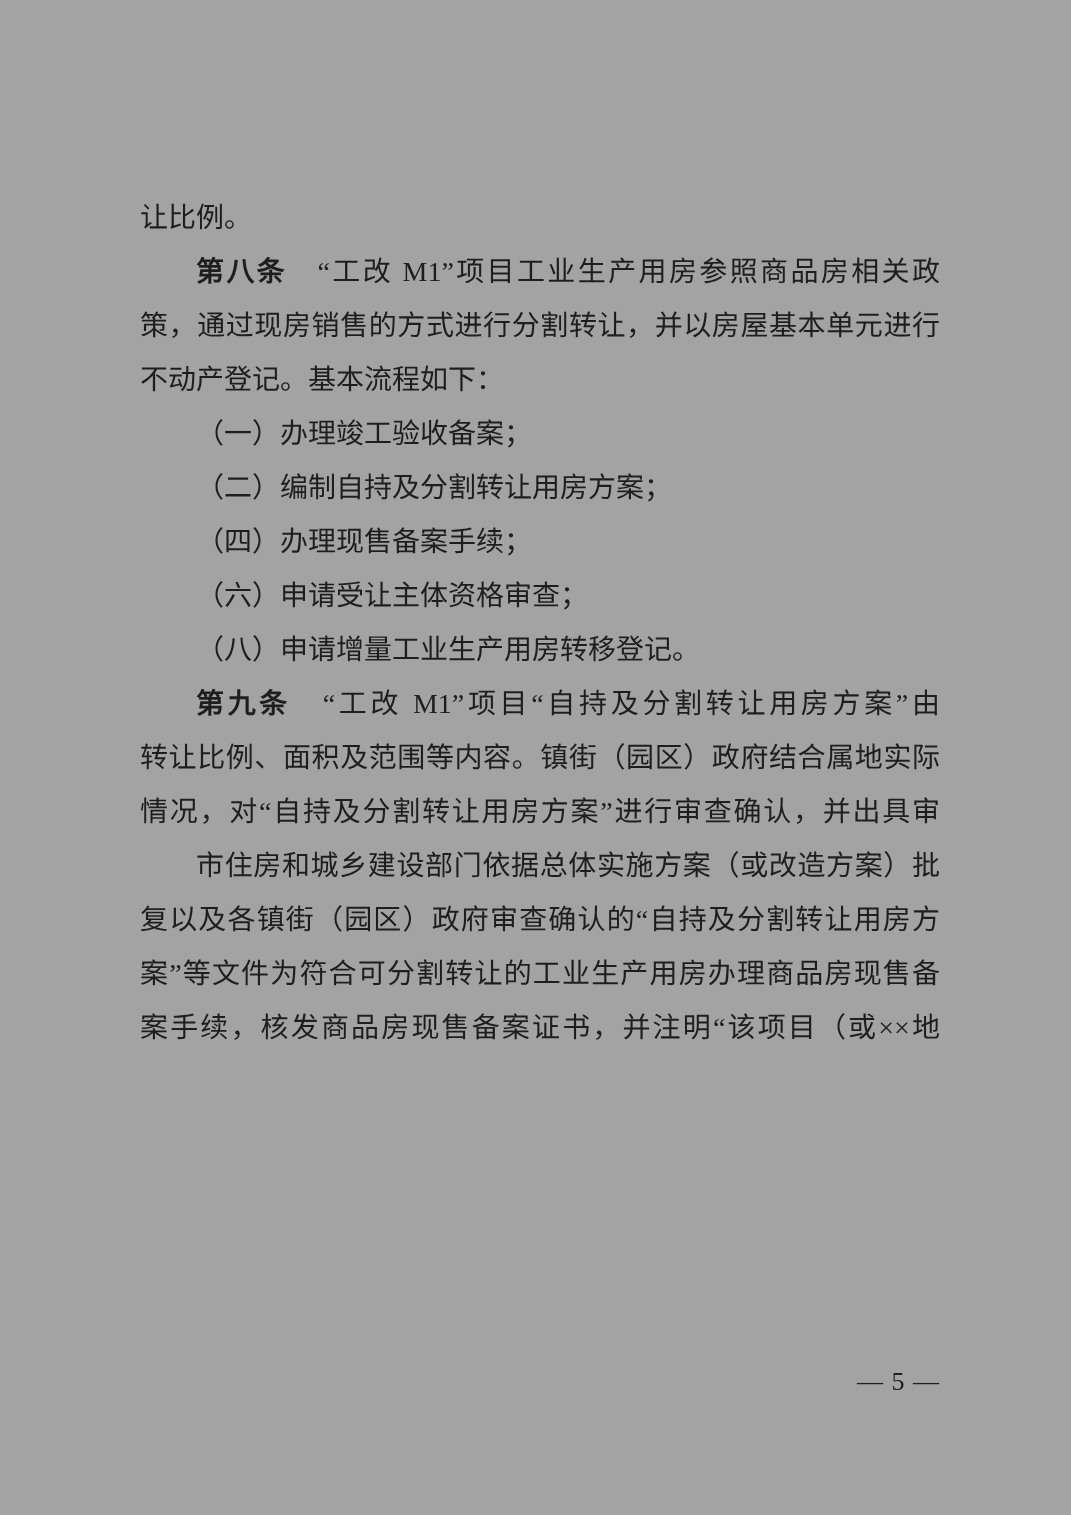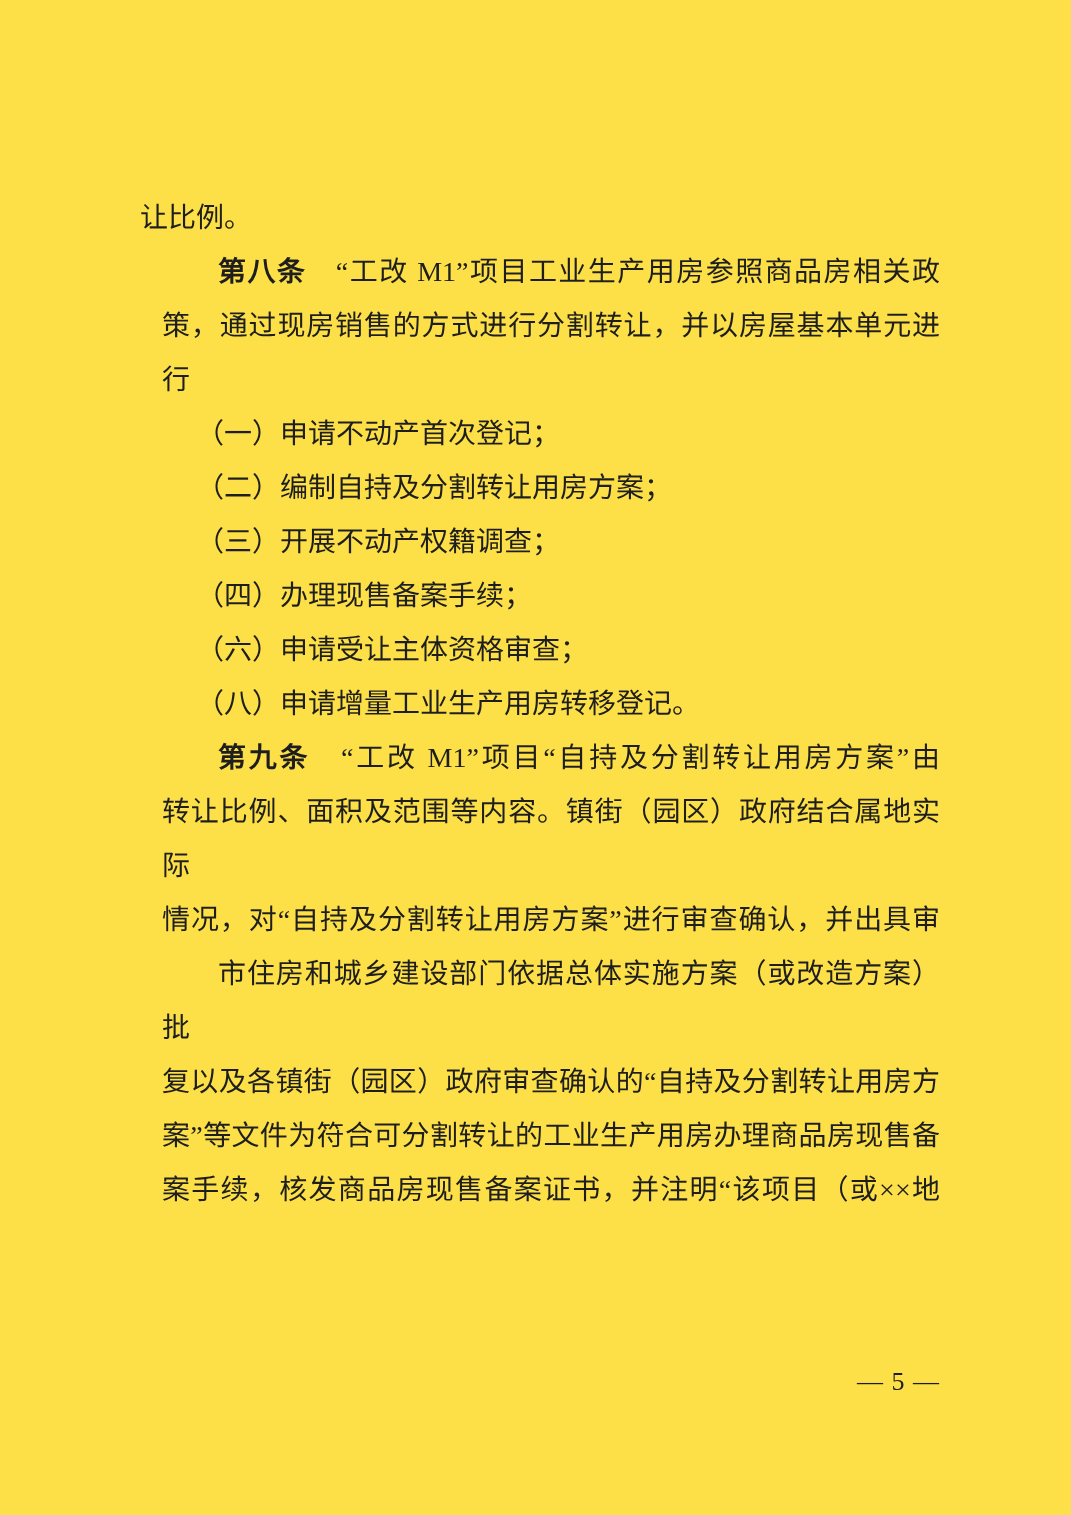--- a/index.html
+++ b/index.html
@@ -4,40 +4,39 @@
 <style>
   html, body {
     margin: 0;
     padding: 0;
     background: #ffffff;
   }
   .page {
     position: relative;
     width: 1071px;
     height: 1515px;
-    background: #fde047;
+    background: #a3a3a3;
     overflow: hidden;
     font-family: "Liberation Serif", "DejaVu Serif", serif;
     color: #1e1e1e;
   }
   .text-block {
     position: absolute;
     left: 140px;
     top: 191px;
     width: 800px;
     font-size: 28px;
     line-height: 54px;
   }
   .line {
     min-height: 54px;
   }
   .line.justify {
     text-align: justify;
     text-align-last: justify;
-    margin-left: 22px;
   }
   .line.indent {
     text-indent: 56px;
   }
   .bold {
     font-weight: 700;
   }
   .page-number {
     position: absolute;
     right: 131px;
@@ -50,23 +49,23 @@
   }
 </style>
 </head>
 <body>
 
 <div class="page">
   <div class="text-block">
       <div class="line"><span>让比例。</span></div>
       <div class="line justify indent"><span class="bold">第八条</span><span>　“工改 M1”项目工业生产用房参照商品房相关政</span></div>
       <div class="line justify"><span>策，通过现房销售的方式进行分割转让，并以房屋基本单元进行</span></div>
-      <div class="line indent"><span>（一）申请不动产首次登记；</span></div>
+      <div class="line"><span>不动产登记。基本流程如下：</span></div>
+      <div class="line indent"><span>（一）办理竣工验收备案；</span></div>
       <div class="line indent"><span>（二）编制自持及分割转让用房方案；</span></div>
-      <div class="line indent"><span>（三）开展不动产权籍调查；</span></div>
       <div class="line indent"><span>（四）办理现售备案手续；</span></div>
       <div class="line indent"><span>（六）申请受让主体资格审查；</span></div>
       <div class="line indent"><span>（八）申请增量工业生产用房转移登记。</span></div>
       <div class="line justify indent"><span class="bold">第九条</span><span>　“工改 M1”项目“自持及分割转让用房方案”由</span></div>
       <div class="line justify"><span>转让比例、面积及范围等内容。镇街（园区）政府结合属地实际</span></div>
       <div class="line justify"><span>情况，对“自持及分割转让用房方案”进行审查确认，并出具审</span></div>
       <div class="line justify indent"><span>市住房和城乡建设部门依据总体实施方案（或改造方案）批</span></div>
       <div class="line justify"><span>复以及各镇街（园区）政府审查确认的“自持及分割转让用房方</span></div>
       <div class="line justify"><span>案”等文件为符合可分割转让的工业生产用房办理商品房现售备</span></div>
       <div class="line justify"><span>案手续，核发商品房现售备案证书，并注明“该项目（或××地</span></div>

